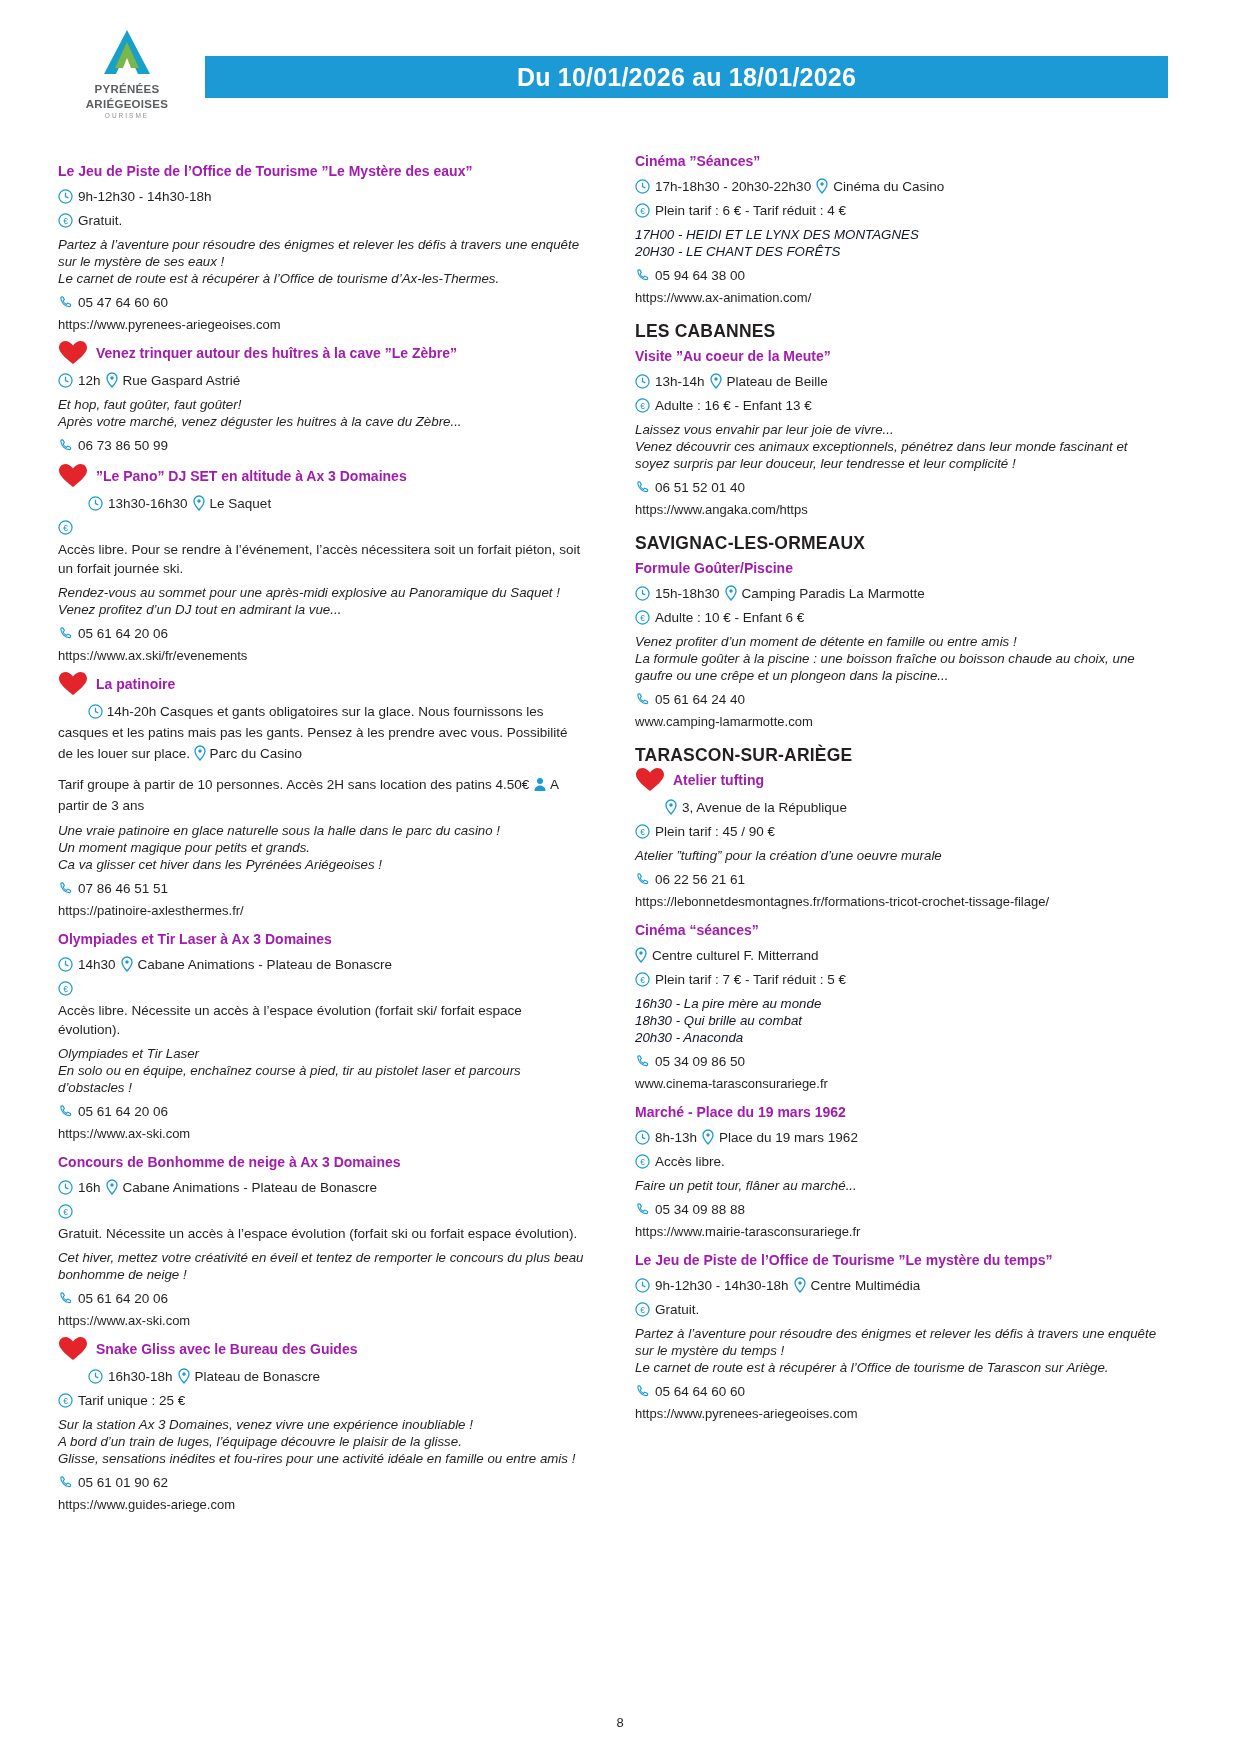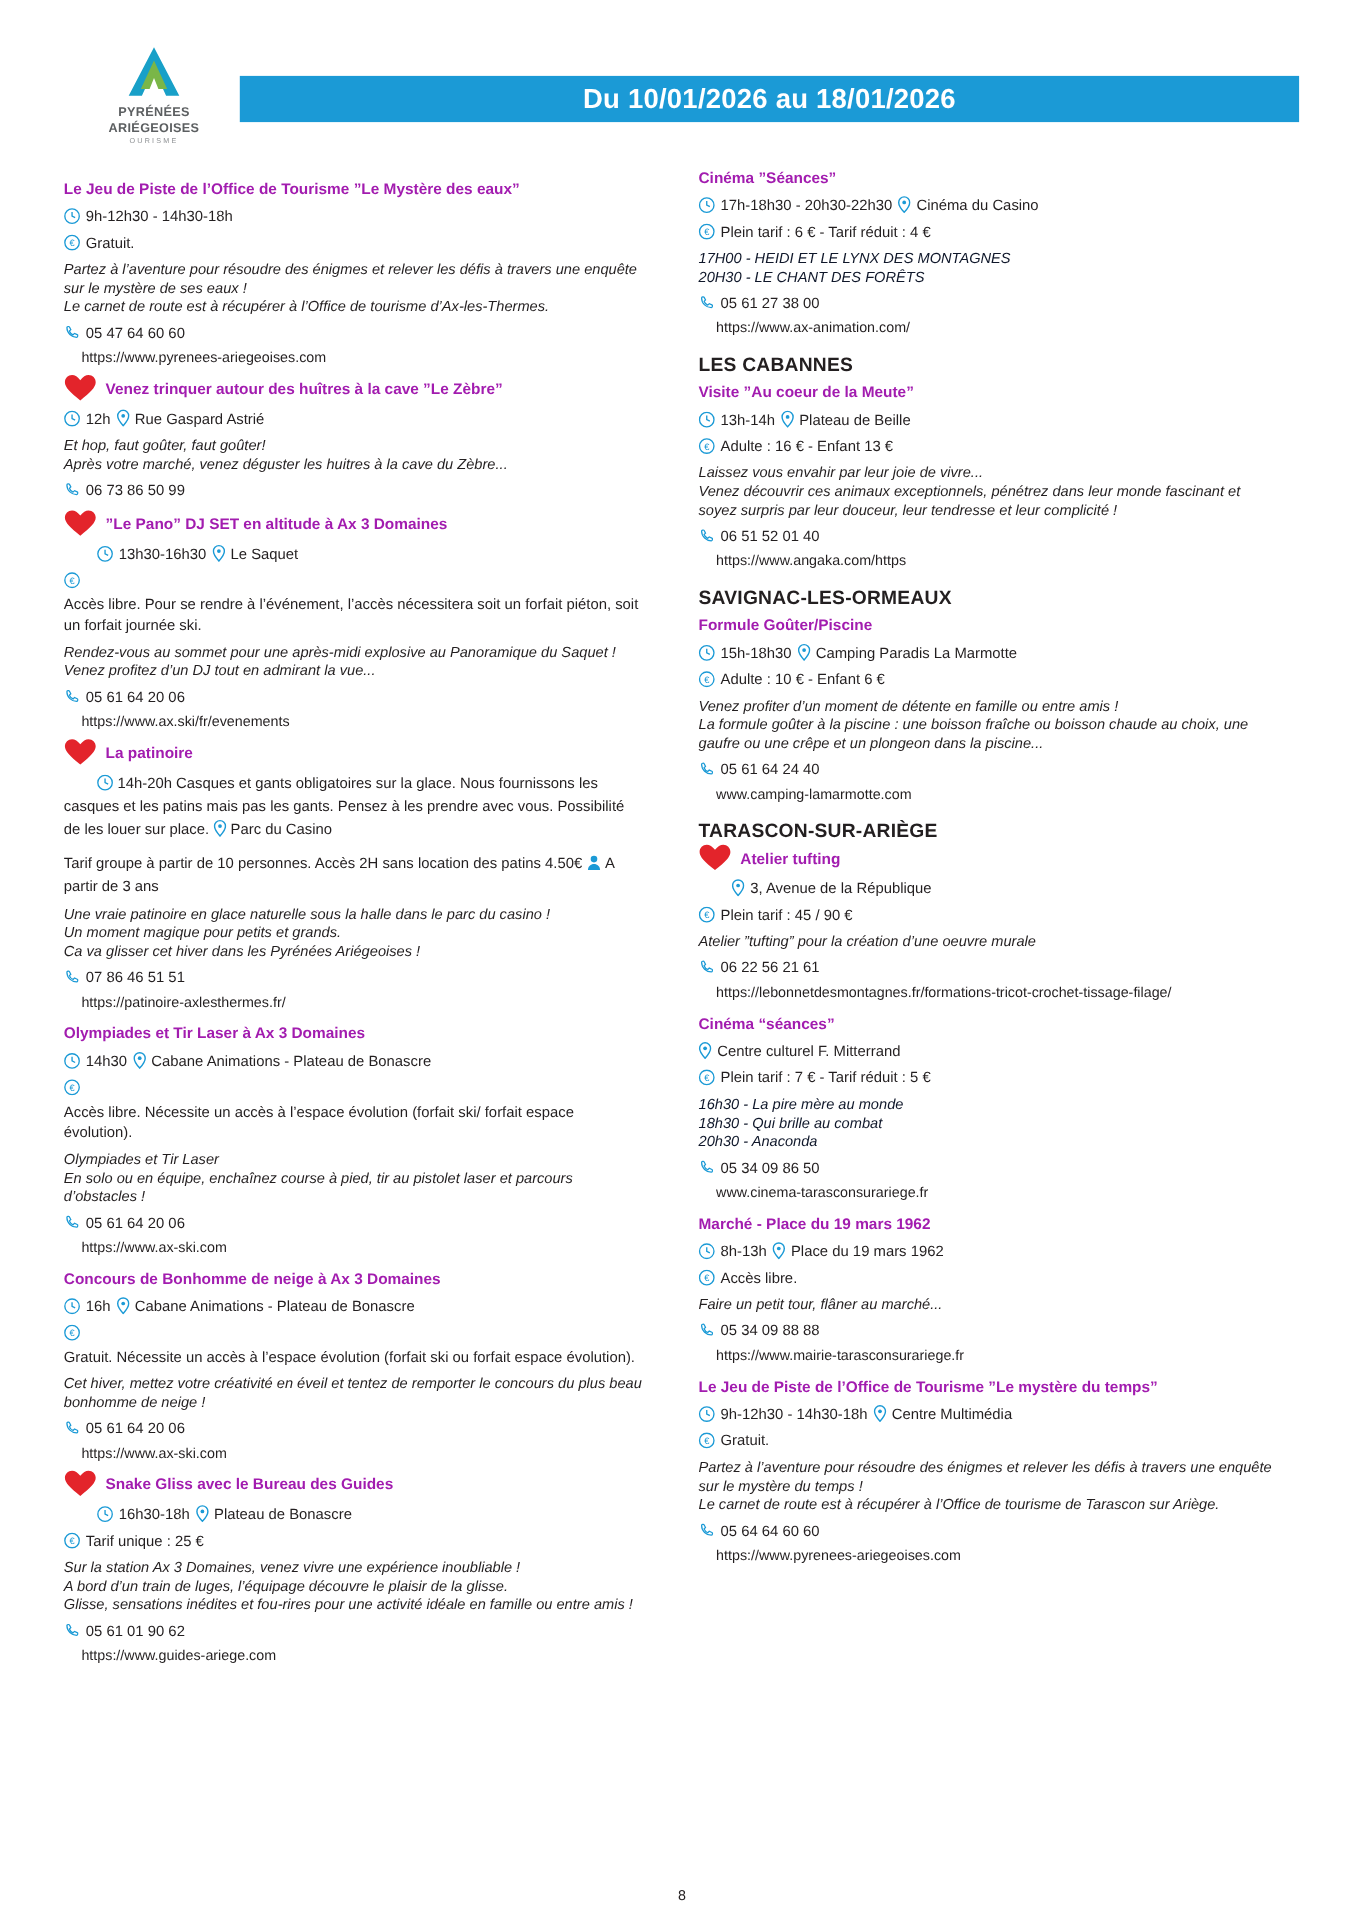--- a/index.html
+++ b/index.html
@@ -4,21 +4,21 @@
 <style>
   * { box-sizing: border-box; }
   html, body { margin:0; padding:0; }
   body {
     width:1240px; height:1754px;
     background:#ffffff;
     font-family:"Liberation Sans", sans-serif;
     color:#231f20;
     position:relative;
   }
-  .page { position:relative; width:1240px; height:1754px; padding:13px; }
+  .page { position:relative; width:1240px; height:1754px; padding:0; }
 
   
   .header { position:relative; height:120px; }
   .logo {
     position:absolute; left:72px; top:28px; width:110px; text-align:center;
   }
   .logo-mark { width:58px; height:52px; margin:0 auto; position:relative; }
   .logo-txt1 { font-size:11.5px; font-weight:bold; color:#5c5f61; letter-spacing:0.3px; line-height:12px; margin-top:3px;}
   .logo-txt2 { font-size:6.5px; color:#8e9194; letter-spacing:2px; margin-top:2px;}
   .title-bar {
@@ -51,21 +51,21 @@
   .line {
     font-size:13.5px; line-height:19px; color:#231f20;
     display:flex; align-items:flex-start; gap:5px; margin:5px 0;
     flex-wrap:wrap;
   }
   .line .txt { display:inline; }
   .ital {
     font-size:13.3px; line-height:17px; font-style:italic; color:#231f20;
     margin:6px 0 6px 0; white-space:pre-line;
   }
-  .url { font-size:13px; color:#231f20; margin:4px 0 6px 16px; word-break:break-all; }
+  .url { font-size:13px; color:#231f20; margin:4px 0 6px 0; word-break:break-all; }
   .mono-list { font-size:13.3px; line-height:17px; font-style:italic; color:#0f172a; margin:6px 0; white-space:pre-line;}
 
   
   .ic { flex:0 0 auto; display:inline-block; vertical-align:-2px; }
   .ic-clock { width:15px; height:15px; margin-top:2px; }
   .ic-euro { width:15px; height:15px; margin-top:2px; }
   .ic-phone { width:15px; height:15px; margin-top:2px; }
   .ic-pin { width:12px; height:16px; margin-top:1px; }
   .ic-person { width:14px; height:15px; margin-top:1px;}
 
@@ -360,21 +360,21 @@
                 <text x="8" y="11.5" font-size="9" text-anchor="middle" fill="#1b9ad6" font-family="Liberation Sans">€</text>
               </svg></span>
           <span class="txt">Plein tarif : 6 € - Tarif réduit : 4 €</span>
         </div>
         <div class="mono-list">17H00 - HEIDI ET LE LYNX DES MONTAGNES
 20H30 - LE CHANT DES FORÊTS</div>
         <div class="line">
           <span class="ic ic-phone"><svg width="15" height="15" viewBox="0 0 16 16">
                 <path d="M3 3c0-1 2-1.5 2.5-.5L6.8 5 5.4 6.3c.6 1.6 2.1 3.1 3.6 3.7L10.4 8.6l2.6 1.2c1 .5.5 2.6-.6 2.6C7.6 12.4 3 8.4 3 3z" fill="none" stroke="#1b9ad6" stroke-width="1.2"></path>
               </svg></span>
-          <span class="txt">05 61 27 38 00</span>
+          <span class="txt">05 94 64 38 00</span>
         </div>
         <div class="url">https://www.ax-animation.com/</div>
       </div>
 
       <div class="city">LES CABANNES</div>
 
       <div class="ev">
         <div class="ev-title" style="margin-top:2px">Visite ”Au coeur de la Meute”</div>
         <div class="line">
           <span class="ic ic-clock"><svg width="15" height="15" viewBox="0 0 16 16">

